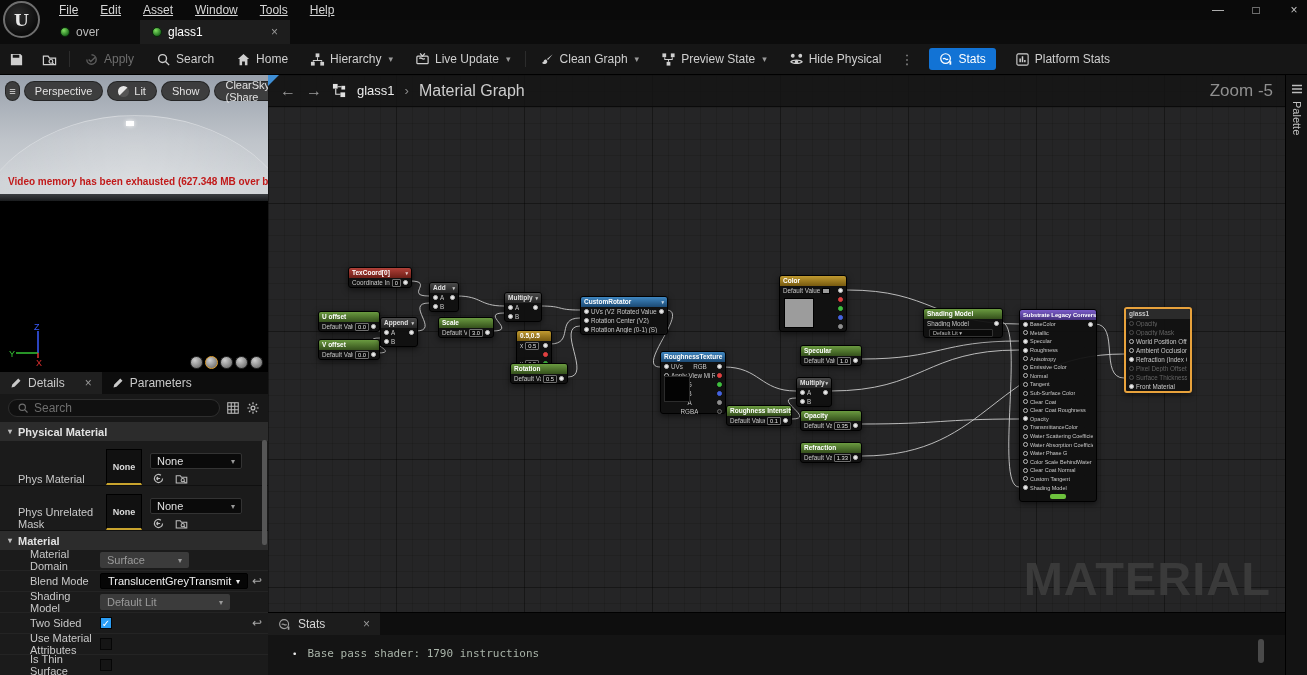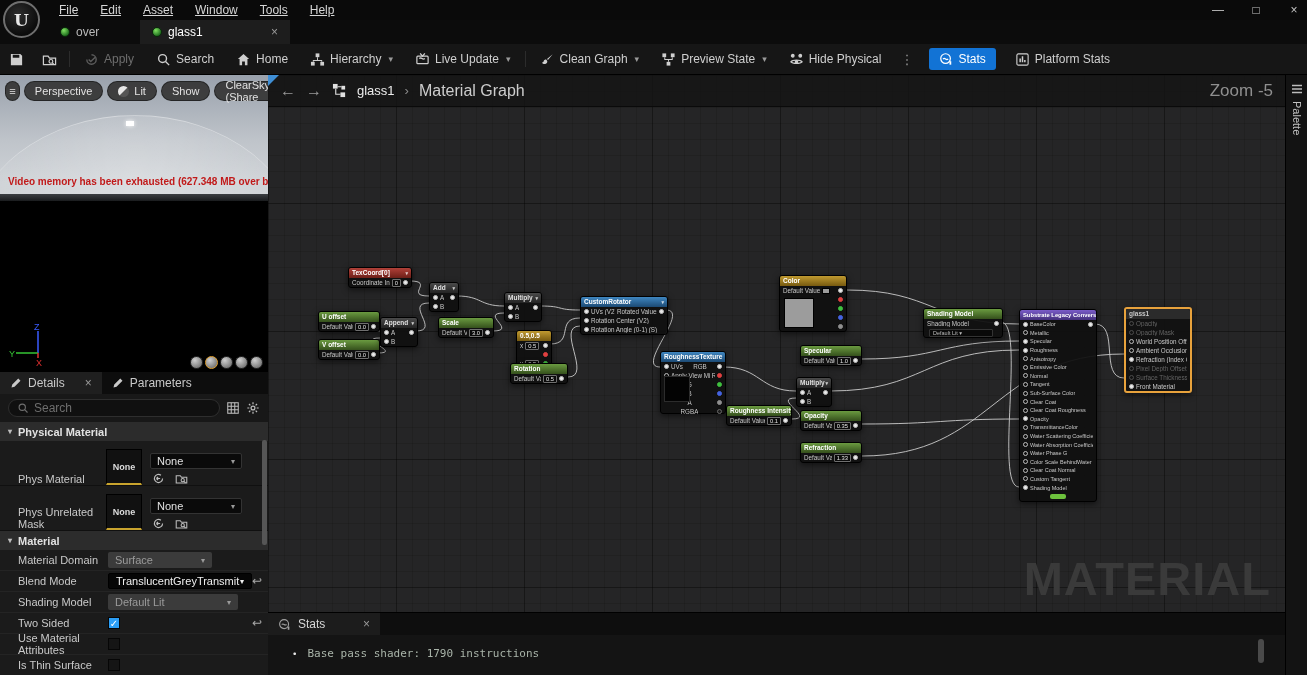--- a/index.html
+++ b/index.html
@@ -79,23 +79,23 @@
   .row-label { width:100px; padding-left:18px; font-size:11px; color:#c9c9c9; flex:none; }
   .thumb { width:36px; height:36px; background:#111; border:1px solid #000; border-bottom:2px solid #c9a42e;
            display:flex; align-items:center; justify-content:center; font-size:9px; color:#ddd; font-weight:bold; flex:none; margin-left:6px; }
   .asset-ctrls { margin-left:8px; display:flex; flex-direction:column; gap:3px; }
   .mini-select { width:92px; height:16px; background:#0a0a0a; border:1px solid #333; border-radius:2px;
                  display:flex; align-items:center; padding:0 6px; font-size:11px; color:#e0e0e0; }
   .mini-select .chev { margin-left:auto; font-size:8px; color:#9a9a9a; }
   .asset-icons { display:flex; gap:10px; color:#bdbdbd; padding-left:2px; }
   .asset-icons svg { width:13px; height:13px; }
   .prop-row { height:21px; display:flex; align-items:center; border-bottom:1px solid #242424; background:#1b1b1b; padding-right:6px; }
-  .prop-row .row-label { width:108px; padding-left:18px; }
+  .prop-row .row-label { width:100px; padding-left:30px; }
   .select { height:16px; border-radius:2px; display:flex; align-items:center; padding:0 7px; font-size:11px; }
-  .select.gray { background:#3b3b3b; color:#9a9a9a; width:104px; }
+  .select.gray { background:#3b3b3b; color:#9a9a9a; width:89px; }
   .select.dark { background:#060606; color:#f0f0f0; border:1px solid #000; width:148px; }
   .select .chev { margin-left:auto; font-size:8px; }
   .reset { margin-left:auto; color:#a8a8a8; font-size:12px; }
   .cb { width:12px; height:12px; background:#151515; border:1px solid #060606; display:flex; align-items:center; justify-content:center; }
   .cb.checked { background:#2b9df4; color:#fff; font-size:10px; }
   #detail-scroll { position:absolute; right:1px; top:68px; width:5px; height:105px; background:#565656; border-radius:2px; }
 
   
   #graph { position:absolute; left:268px; top:75px; width:1017px; height:537px; overflow:hidden;
            background-color:#252526;

